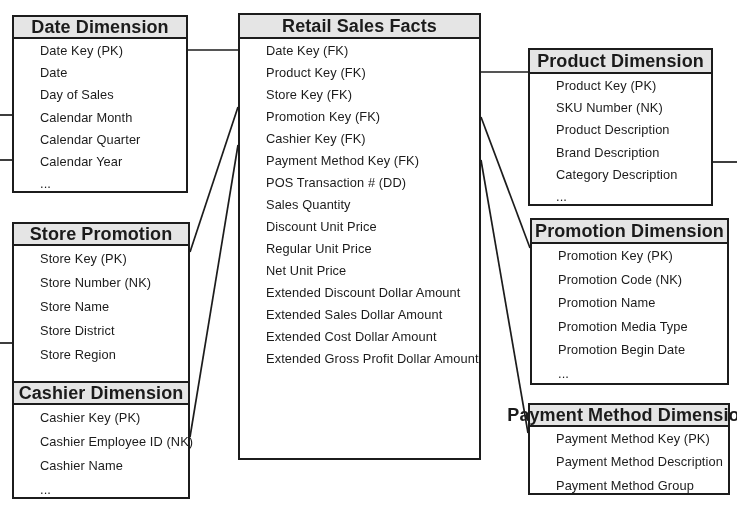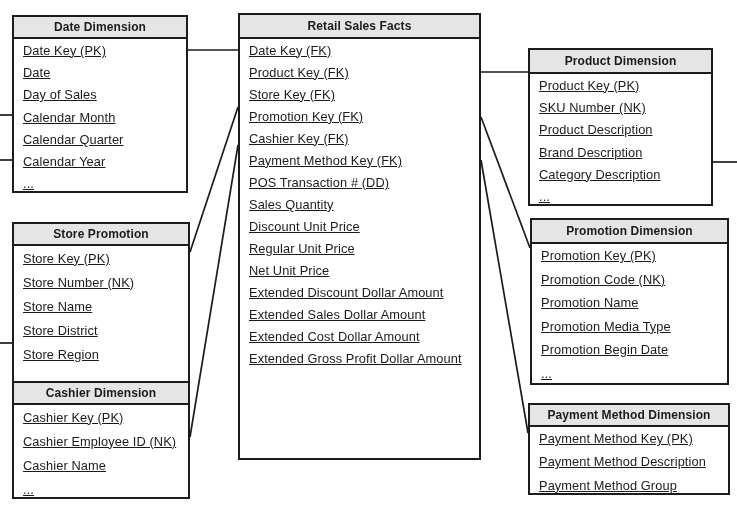--- a/index.html
+++ b/index.html
@@ -15,26 +15,26 @@
   #wires{position:absolute;left:0;top:0;width:737px;height:529px;z-index:0;}
   #wires line{stroke:var(--c-connector);stroke-width:1.7;}
   .entity{
     position:absolute;z-index:1;box-sizing:border-box;
     border:2px solid var(--c-border);background:var(--c-background);
   }
   .entity-title{
     box-sizing:border-box;height:var(--hh,22px);
     background:var(--c-header-fill);border-bottom:2px solid var(--c-border);
     display:flex;align-items:center;justify-content:center;
-    font-weight:bold;font-size:12px;letter-spacing:.1px;white-space:nowrap;text-align:right;
+    font-weight:bold;font-size:18px;letter-spacing:.1px;white-space:nowrap;text-align:right;
   }
   .entity-rows{display:flex;flex-direction:column;}
   .entity .row{
     box-sizing:border-box;height:var(--rh,22px);display:flex;align-items:center;
-    padding-left:9px;font-size:12.8px;letter-spacing:.1px;white-space:nowrap;text-decoration:underline;
+    padding-left:26px;font-size:12.8px;letter-spacing:.1px;white-space:nowrap;
   }
 </style>
 </head>
 <body>
 
 <div id="canvas">
 
   <svg id="wires" viewBox="0 0 737 529">
     <line x1="188" y1="50" x2="238" y2="50"></line>
     <line x1="481" y1="72" x2="528" y2="72"></line>

